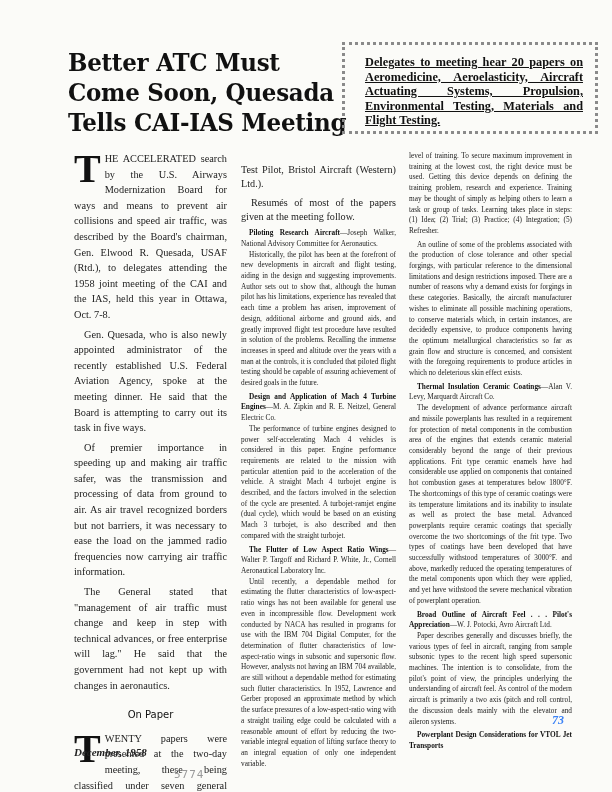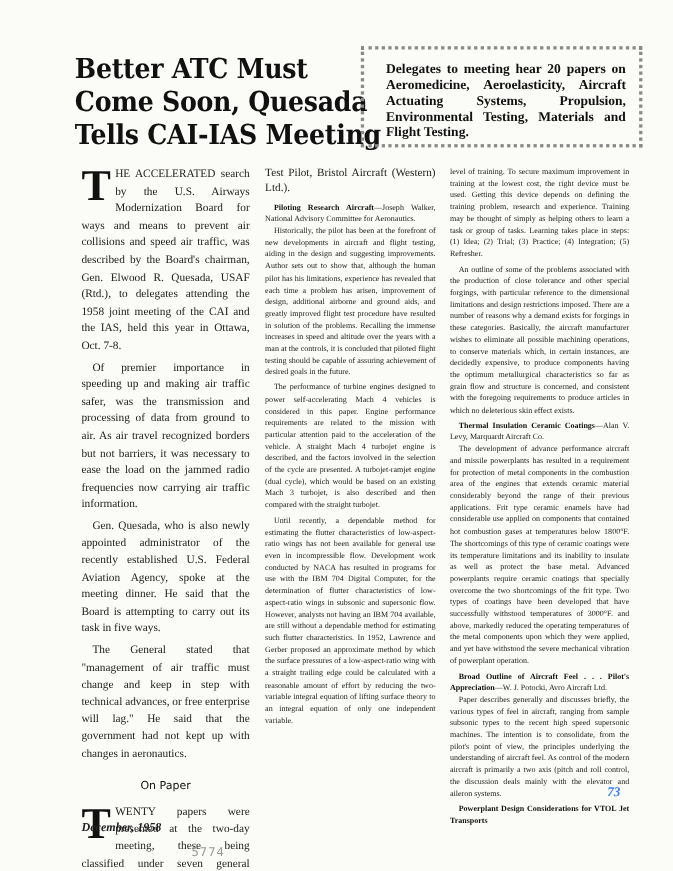--- a/index.html
+++ b/index.html
@@ -1,23 +1,23 @@
 <!DOCTYPE html>
 <html><head>
 <meta charset="utf-8">
 <style>
   html,body{margin:0;padding:0;background:#fff;}
   body{width:612px;height:792px;position:relative;overflow:hidden;background:#fbfbf8;color:#1a1a1a;}
   .page{position:absolute;left:0;top:0;width:579px;height:792px;border-radius:30px;}
   .headline{position:absolute;left:68px;top:48px;width:265px;font-family:"DejaVu Serif","Liberation Serif",serif;font-weight:bold;font-size:25px;line-height:30px;letter-spacing:-0.3px;color:#111;transform:scaleX(0.92);transform-origin:left top;}
   .headline div{white-space:nowrap;}
-  .deck{position:absolute;left:328px;top:42px;width:256px;height:92px;box-sizing:border-box;border:3px dotted #8a8a8a;padding:10px 12px 0 20px;font-family:"Liberation Serif",serif;font-weight:bold;font-size:12.3px;line-height:14.5px;color:#111;text-align:justify;}
+  .deck{position:absolute;left:342px;top:42px;width:256px;height:92px;box-sizing:border-box;border:3px dotted #8a8a8a;padding:10px 12px 0 20px;font-family:"Liberation Serif",serif;font-weight:bold;font-size:12.3px;line-height:14.5px;color:#111;text-align:justify;text-decoration:underline;}
   .col{position:absolute;font-family:"Liberation Serif",serif;color:#222;text-align:justify;}
   .c1{left:74px;top:151px;width:153px;font-size:10.3px;line-height:15.6px;}
-  .c2{left:241px;top:151px;width:155px;}
+  .c2{left:241px;top:163px;width:155px;}
   .c3{left:409px;top:151px;width:163px;}
   .c1 p{margin:0 0 4px 0;text-indent:10px;}
   .c1 p.dc{text-indent:0;}
   .drop{float:left;font-family:"Liberation Serif",serif;font-size:40px;line-height:32px;margin:2px 4px 0 0;font-weight:bold;color:#111;}
   .sub{font-family:"DejaVu Sans","Liberation Sans",sans-serif;font-weight:normal;font-size:10px;text-align:center;margin:14px 0 8px 0;color:#111;}
   .lead{font-size:10.2px;line-height:14.3px;margin:0 0 4px 0;text-indent:10px;}
   .lead.noi{text-indent:0;}
   .small{font-size:7.3px;line-height:10.7px;margin:0 0 3px 0;text-indent:8px;}
   .small.gap{}
   .ttl{font-size:7.3px;line-height:10.7px;text-indent:8px;margin:0;}
@@ -36,38 +36,41 @@
     <div>Come Soon, Quesada</div>
     <div>Tells CAI-IAS Meeting</div>
   </div>
 
   <div class="deck">
     <span>Delegates to meeting hear 20 papers on Aeromedicine, Aeroelasticity, Aircraft Actuating Systems, Propulsion, Environmental Testing, Materials and Flight Testing.</span>
   </div>
 
   <div class="col c1">
     <p class="dc"><span class="drop">T</span><span>HE ACCELERATED search by the U.S. Airways Modernization Board for ways and means to prevent air collisions and speed air traffic, was described by the Board's chairman, Gen. Elwood R. Quesada, USAF (Rtd.), to delegates attending the 1958 joint meeting of the CAI and the IAS, held this year in Ottawa, Oct. 7-8.</span></p>
+    <p>Gen. Quesada, who is also newly appointed administrator of the recently established U.S. Federal Aviation Agency, spoke at the meeting dinner. He said that the Board is attempting to carry out its task in five ways.</p>
     <p>Of premier importance in speeding up and making air traffic safer, was the transmission and processing of data from ground to air. As air travel recognized borders but not barriers, it was necessary to ease the load on the jammed radio frequencies now carrying air traffic information.</p>
-    <p>Gen. Quesada, who is also newly appointed administrator of the recently established U.S. Federal Aviation Agency, spoke at the meeting dinner. He said that the Board is attempting to carry out its task in five ways.</p>
     <p>The General stated that "management of air traffic must change and keep in step with technical advances, or free enterprise will lag." He said that the government had not kept up with changes in aeronautics.</p>
     <div class="sub">On Paper</div>
     <p class="dc"><span class="drop">T</span><span>WENTY papers were presented at the two-day meeting, these being classified under seven general headings, including Aeromedicine (chairman, G/C W. R. Franks, Scientific Adviser, Inst. of Aviation Medicine, RCAF); Aeroelasticity (chairman, B. J. Kaganov, Asst. Chf. Eng., Research &amp; Development, Canadair Ltd); Aircraft Actuating Systems (chairman, D. R. Taylor, Dir., Engineering Products Div., Aviation Electric Ltd.); Propulsion (chairman, R. B. Sachs, Chf. Design Analysis Engineer, Orenda Engines Ltd.); Environmental Testing (chairman, G/C R. M. Aldwinckle, Dir., Instrument &amp; Electrical Engineering, RCAF); Materials (chairman, R. Smallman-Tew, Chf. Metallurgist, Avro Aircraft Ltd.); Test Flying (chairman, E. L. Bunnell, Chf.</span></p>
   </div>
 
   <div class="col c2">
     <p class="lead noi">Test Pilot, Bristol Aircraft (Western) Ltd.).</p>
+    <p class="lead">Resumés of most of the papers given at the meeting follow.</p>
 
     <div>
       <p class="ttl small gap"><b>Piloting Research Aircraft</b><span>—Joseph Walker, National Advisory Committee for Aeronautics.</span></p>
       <p class="small">Historically, the pilot has been at the forefront of new developments in aircraft and flight testing, aiding in the design and suggesting improvements. Author sets out to show that, although the human pilot has his limitations, experience has revealed that each time a problem has arisen, improvement of design, additional airborne and ground aids, and greatly improved flight test procedure have resulted in solution of the problems. Recalling the immense increases in speed and altitude over the years with a man at the controls, it is concluded that piloted flight testing should be capable of assuring achievement of desired goals in the future.</p>
     </div>
     <div>
+      <p class="ttl small gap"><b>Design and Application of Mach 4 Turbine Engines</b><span>—M. A. Zipkin and R. E. Neitzel, General Electric Co.</span></p>
       <p class="small">The performance of turbine engines designed to power self-accelerating Mach 4 vehicles is considered in this paper. Engine performance requirements are related to the mission with particular attention paid to the acceleration of the vehicle. A straight Mach 4 turbojet engine is described, and the factors involved in the selection of the cycle are presented. A turbojet-ramjet engine (dual cycle), which would be based on an existing Mach 3 turbojet, is also described and then compared with the straight turbojet.</p>
     </div>
     <div>
+      <p class="ttl small gap"><b>The Flutter of Low Aspect Ratio Wings</b><span>—Walter P. Targoff and Richard P. White, Jr., Cornell Aeronautical Laboratory Inc.</span></p>
       <p class="small">Until recently, a dependable method for estimating the flutter characteristics of low-aspect-ratio wings has not been available for general use even in incompressible flow. Development work conducted by NACA has resulted in programs for use with the IBM 704 Digital Computer, for the determination of flutter characteristics of low-aspect-ratio wings in subsonic and supersonic flow. However, analysts not having an IBM 704 available, are still without a dependable method for estimating such flutter characteristics. In 1952, Lawrence and Gerber proposed an approximate method by which the surface pressures of a low-aspect-ratio wing with a straight trailing edge could be calculated with a reasonable amount of effort by reducing the two-variable integral equation of lifting surface theory to an integral equation of only one independent variable.</p>
     </div>
 
   </div>
 
   <div class="col c3">
     <p class="small" style="text-indent:0">level of training. To secure maximum improvement in training at the lowest cost, the right device must be used. Getting this device depends on defining the training problem, research and experience. Training may be thought of simply as helping others to learn a task or group of tasks. Learning takes place in steps: (1) Idea; (2) Trial; (3) Practice; (4) Integration; (5) Refresher.</p>
 
     <div>
       <p class="small">An outline of some of the problems associated with the production of close tolerance and other special forgings, with particular reference to the dimensional limitations and design restrictions imposed. There are a number of reasons why a demand exists for forgings in these categories. Basically, the aircraft manufacturer wishes to eliminate all possible machining operations, to conserve materials which, in certain instances, are decidedly expensive, to produce components having the optimum metallurgical characteristics so far as grain flow and structure is concerned, and consistent with the foregoing requirements to produce articles in which no deleterious skin effect exists.</p>

